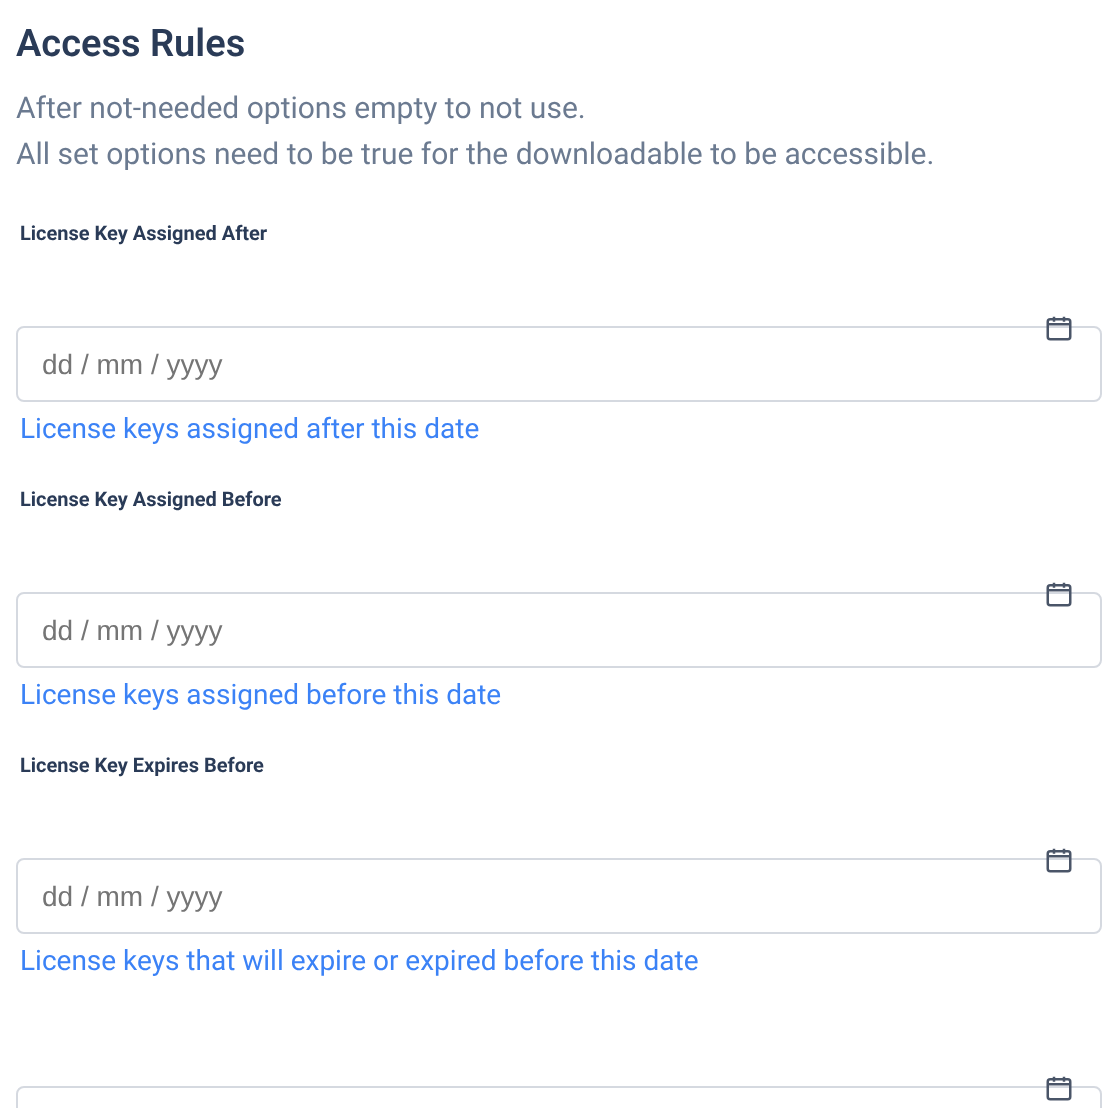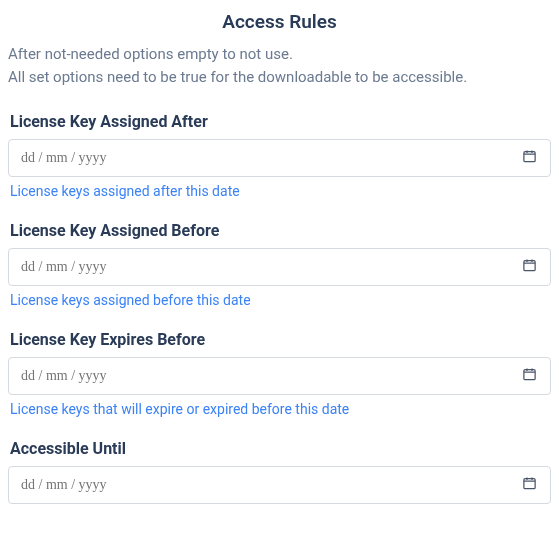--- a/index.html
+++ b/index.html
@@ -12,53 +12,53 @@
       background: #ffffff;
       padding: 10px 8px;
       width: 559px;
       color: #2a3b57;
     }
     .section-title {
       font-size: 19px;
       font-weight: 600;
       color: #2a3b57;
       margin-bottom: 10px;
-      text-align: center;
     }
     .section-desc {
       font-size: 15px;
       color: #6b7a90;
       line-height: 1.5;
       margin-bottom: 24px;
     }
     .field-group {
       margin-bottom: 22px;
     }
     .field-label {
-      font-size: 16px;
+      font-size: 10px;
       font-weight: 700;
       color: #2a3b57;
       margin-bottom: 8px;
       display: block;
       padding-left: 2px;
     }
     .date-input-wrap {
       position: relative;
       width: 100%;
     }
     .date-input {
       width: 100%;
       border: 1px solid #d5d9e0;
       border-radius: 4px;
       padding: 10px 40px 10px 12px;
       font-size: 14px;
       color: #4a5568;
-      font-family: Liberation Serif, serif;
+      font-family: Liberation Sans, sans-serif;
       background: #ffffff;
       outline: none;
+      margin-top: 32px;
     }
     .calendar-icon {
       position: absolute;
       right: 14px;
       top: 50%;
       transform: translateY(-50%);
       pointer-events: none;
       color: #4a5568;
     }
     .field-help {
@@ -119,21 +119,20 @@
           <line x1="3" y1="9" x2="21" y2="9"></line>
           <line x1="8" y1="3" x2="8" y2="7"></line>
           <line x1="16" y1="3" x2="16" y2="7"></line>
         </svg>
     </span>
   </div>
   <p class="field-help">License keys that will expire or expired before this date</p>
 </div>
 
 <div class="field-group">
-  <label class="field-label">Accessible Until</label>
   <div class="date-input-wrap">
     <input type="text" class="date-input" placeholder="dd / mm / yyyy" style="">
     <span class="calendar-icon">
       <svg width="15" height="15" viewBox="0 0 24 24" fill="none" stroke="currentColor" stroke-width="2">
           <rect x="3" y="5" width="18" height="16" rx="2"></rect>
           <line x1="3" y1="9" x2="21" y2="9"></line>
           <line x1="8" y1="3" x2="8" y2="7"></line>
           <line x1="16" y1="3" x2="16" y2="7"></line>
         </svg>
     </span>

